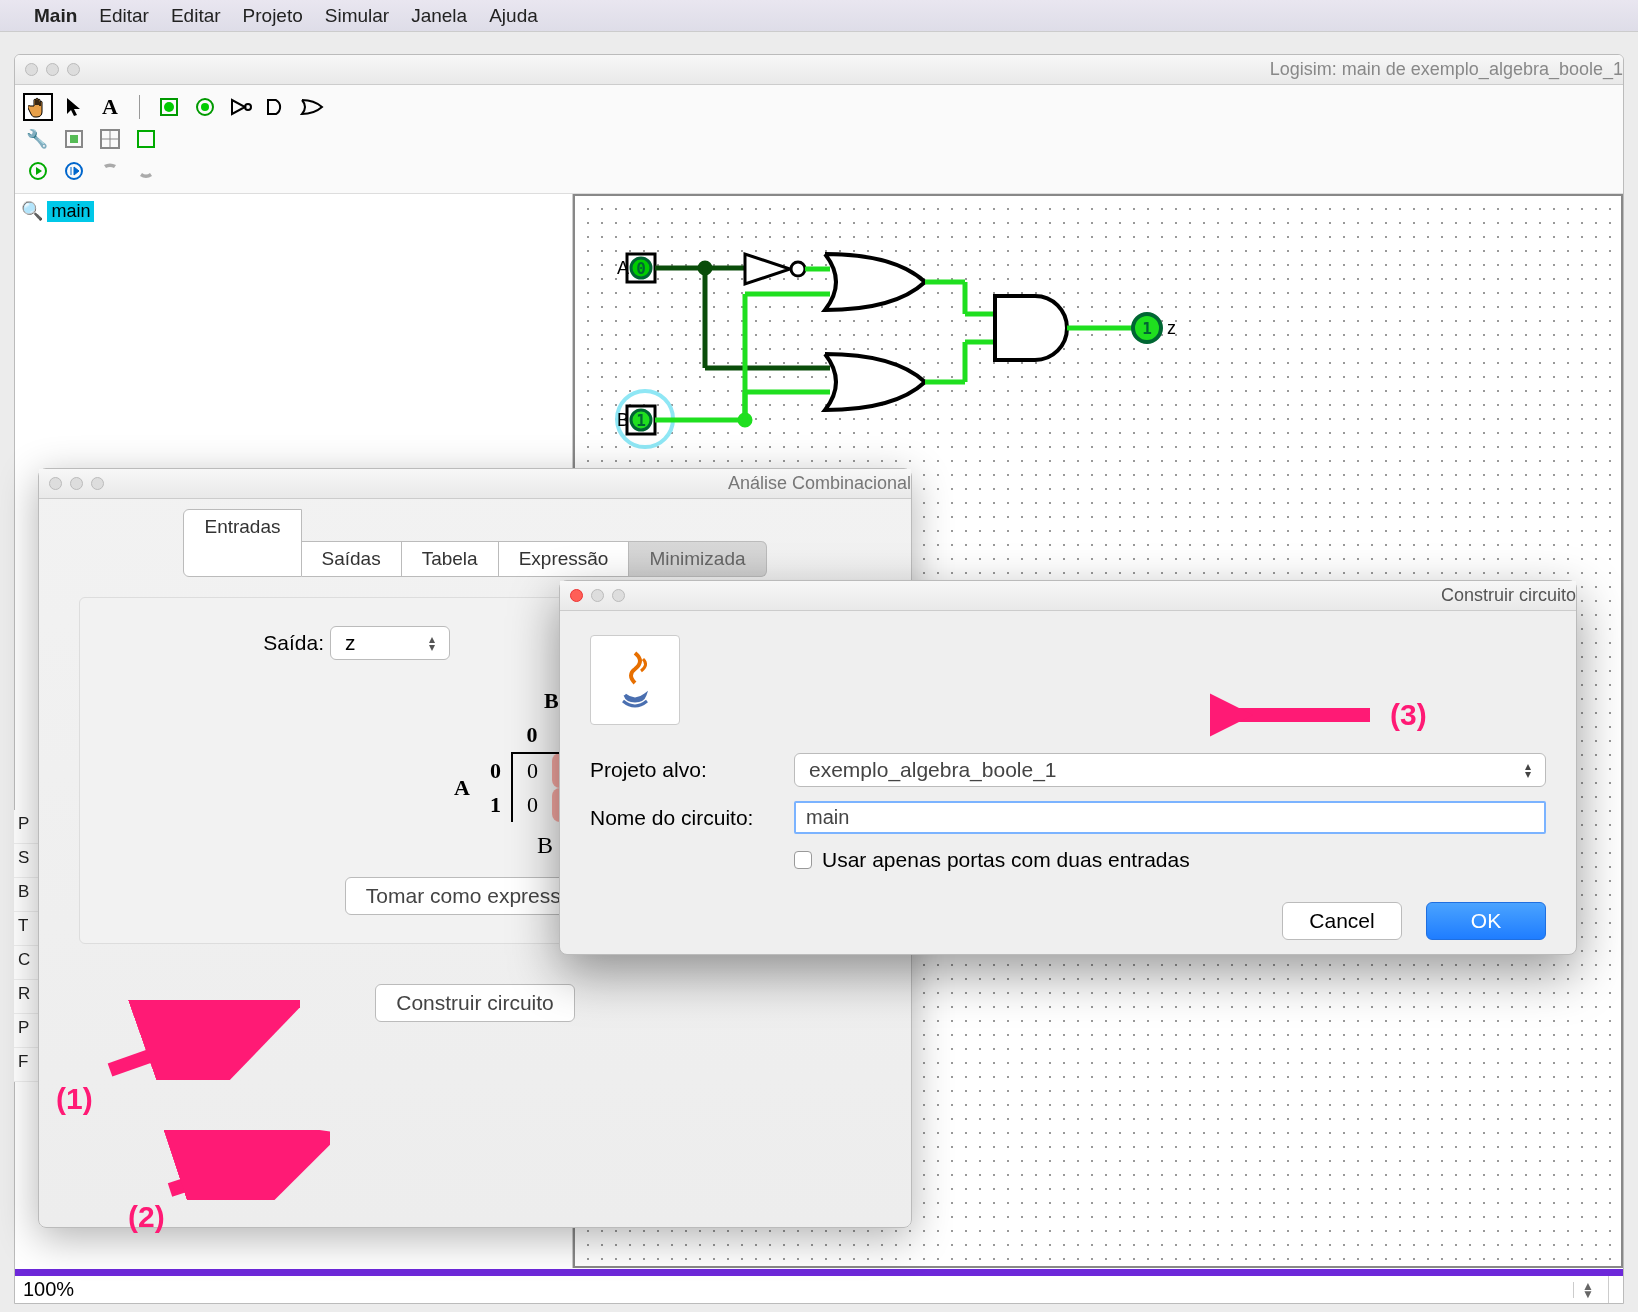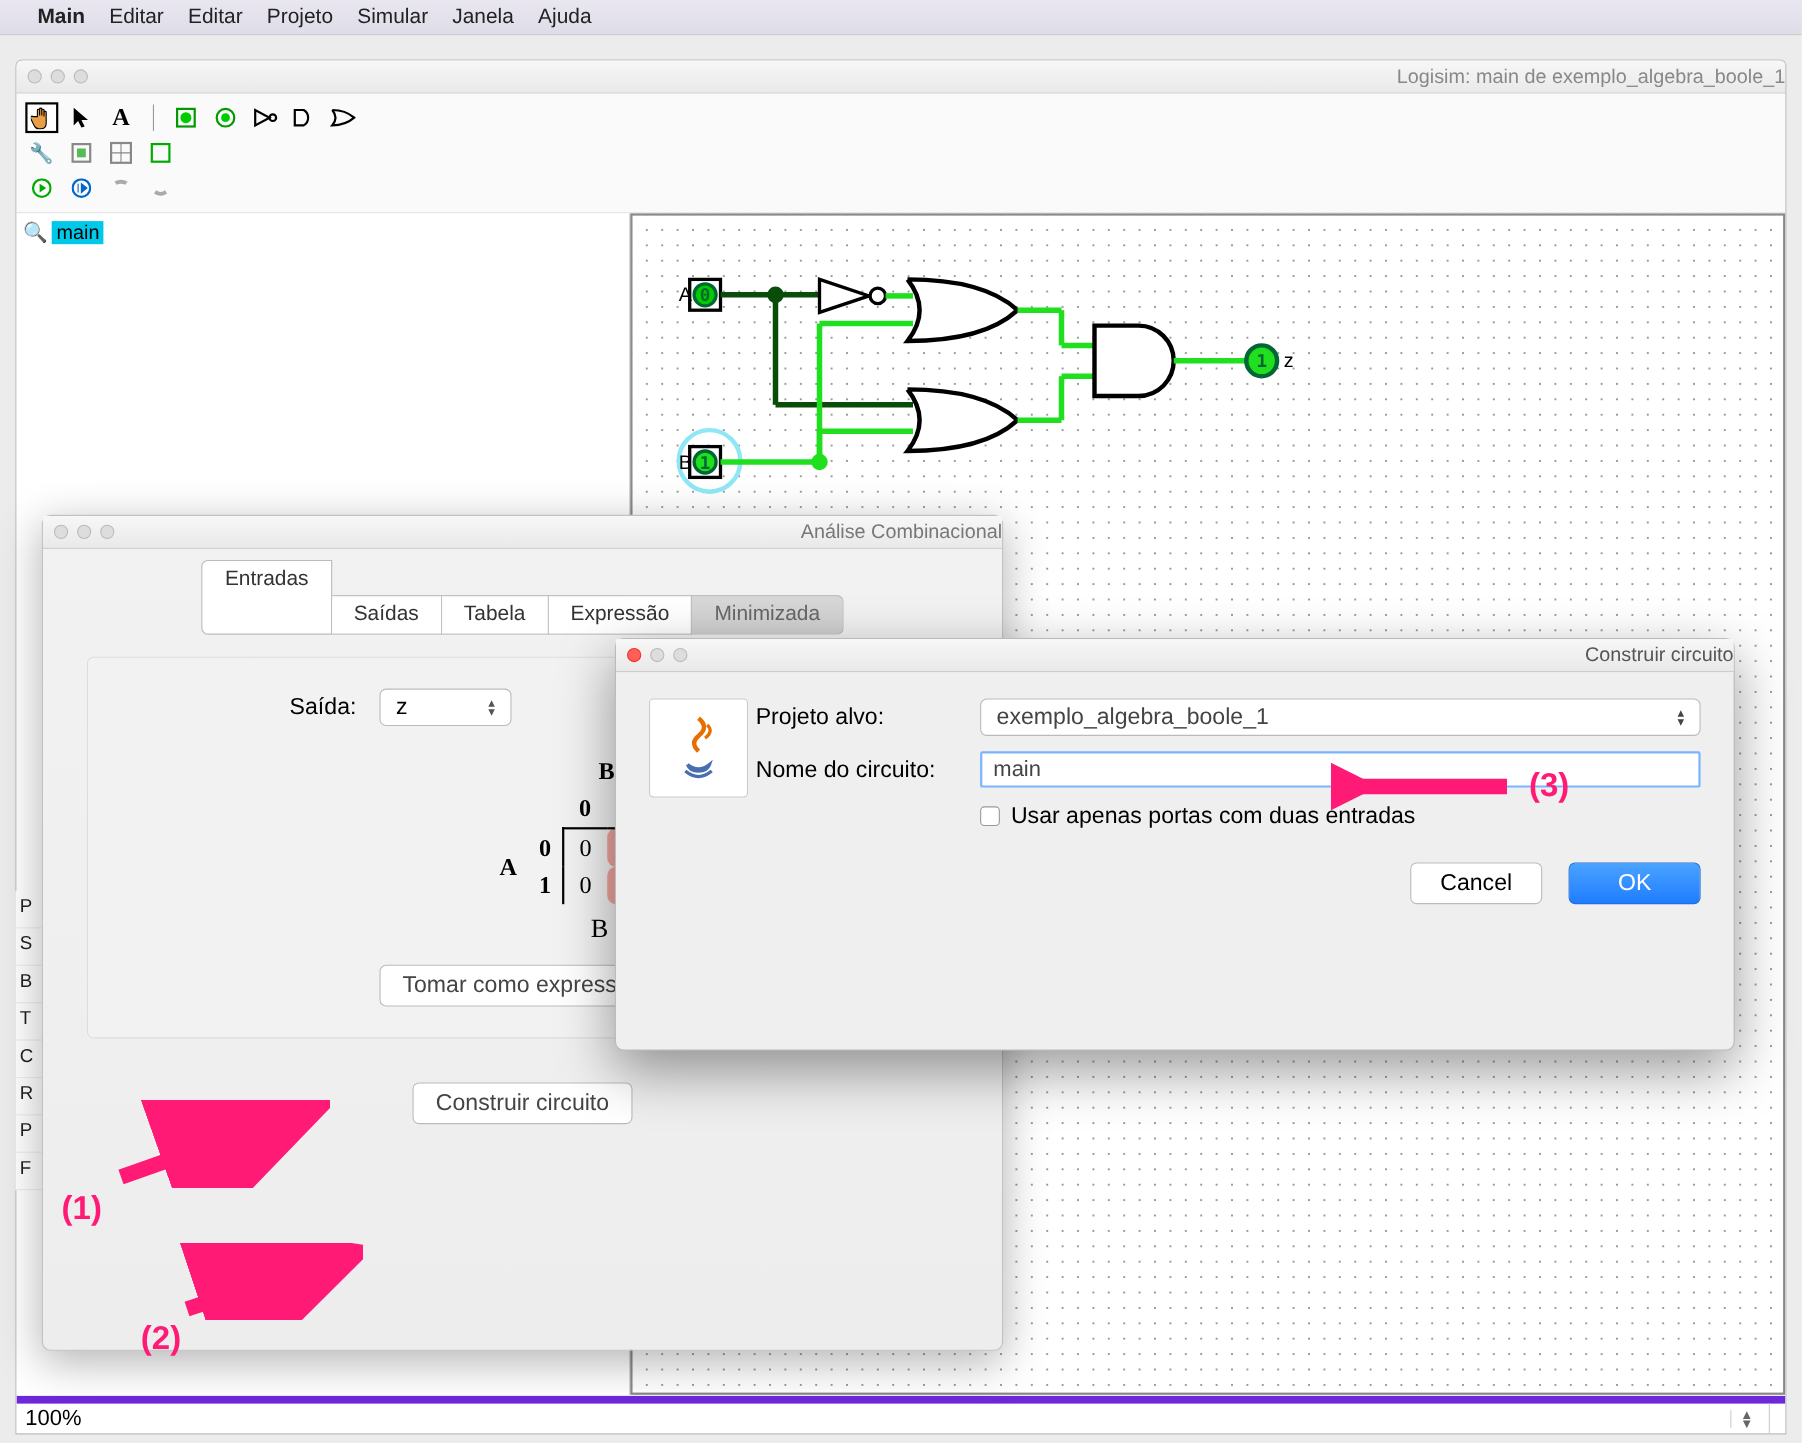--- a/index.html
+++ b/index.html
@@ -123,21 +123,21 @@
   .tab + .tab { border-left:none;margin-top:32px; }
   .tab.active { background: linear-gradient(#d8d8d8,#cfcfcf); color:#666; }
   .form-area {
     margin:20px 40px;
     background:#f2f2f2;
     border:1px solid #ddd;
     border-radius:6px;
     padding:18px 24px 20px;
     position:relative;
   }
-  .form-row { display:flex; align-items:center; gap:21px; margin:10px 0 24px 100px; font-size:21px; }
+  .form-row { display:flex; align-items:center; gap:6px; margin:10px 0 24px 100px; font-size:21px; }
   .form-row label { width:120px; text-align:right; }
   .select {
     background:#fff; border:1px solid #bbb; border-radius:6px;
     padding:4px 14px; min-width:120px; position:relative;
     display:flex; align-items:center; justify-content:space-between; gap:20px;
   }
   .select .arrows { font-size:12px; color:#555; line-height:8px; }
   .kmap { margin:10px 0 10px 340px; font-family: "Times New Roman", serif; font-size:22px; }
   .kmap table { border-collapse:collapse; }
   .kmap th { font-weight:700; padding:4px 10px; }
@@ -159,21 +159,21 @@
     position:absolute;
     left:559px; top:580px;
     width:1018px; height:375px;
     background:#efefef;
     border:1px solid #bbb;
     border-radius:8px;
     box-shadow:0 18px 50px rgba(0,0,0,.4);
   }
   .build-dialog .titlebar { color:#555; }
   .trafic-red { background:#ff5f57 !important; border-color:#e33 !important; }
-  .dlg-body { display:flex; padding:24px 30px; gap:7px; }
+  .dlg-body { display:flex; padding:24px 30px; gap:28px;flex-direction:column; }
   .java-icon {
     width:90px; height:90px; border:1px solid #ccc; border-radius:4px;
     display:flex; align-items:center; justify-content:center; background:#fff;
   }
   .java-icon svg { width:60px; height:70px; }
   .dlg-form { flex:1; font-size:21px; }
   .dlg-row { display:flex; align-items:center; gap:14px; margin-bottom:14px; }
   .dlg-row label { width:190px; text-align:left; }
   .dlg-select {
     background:#fff; border:1px solid #bbb; border-radius:6px;

